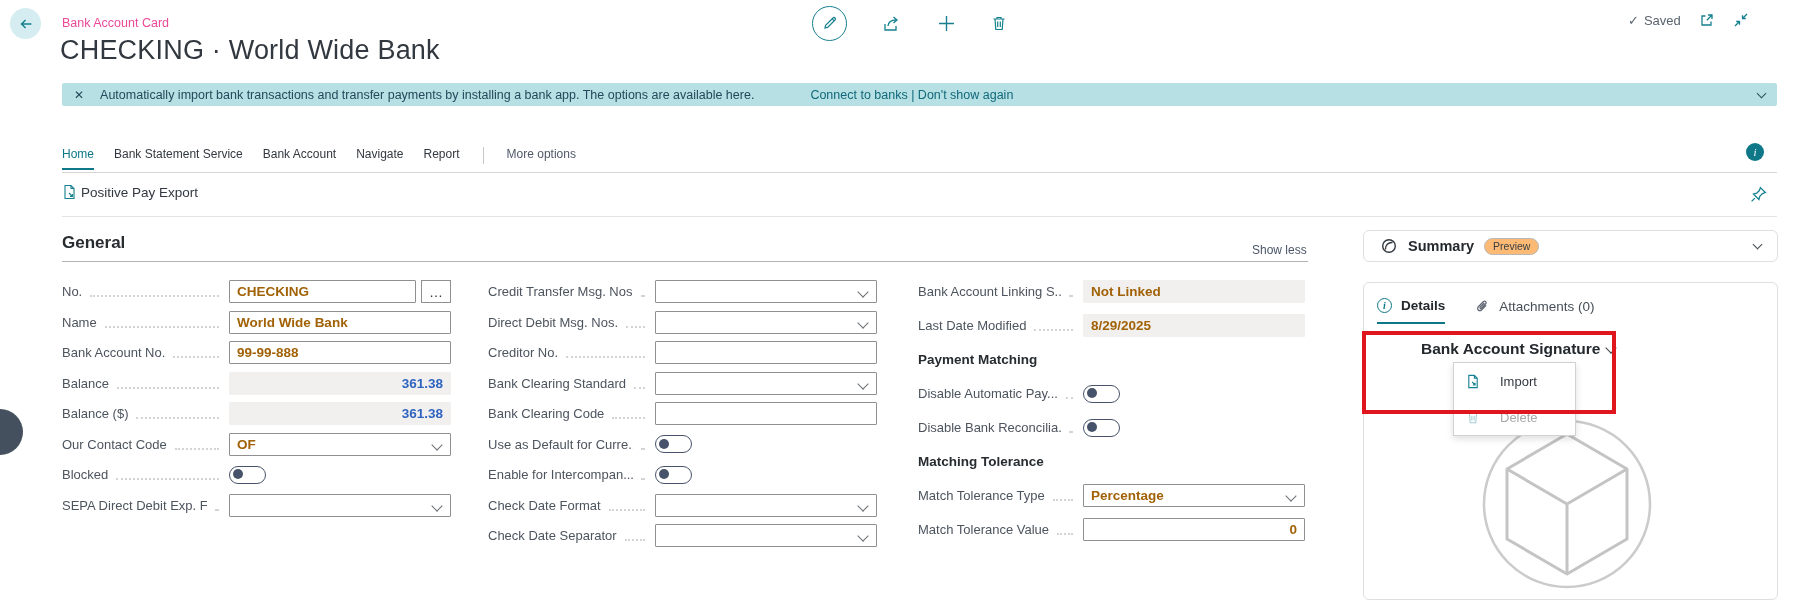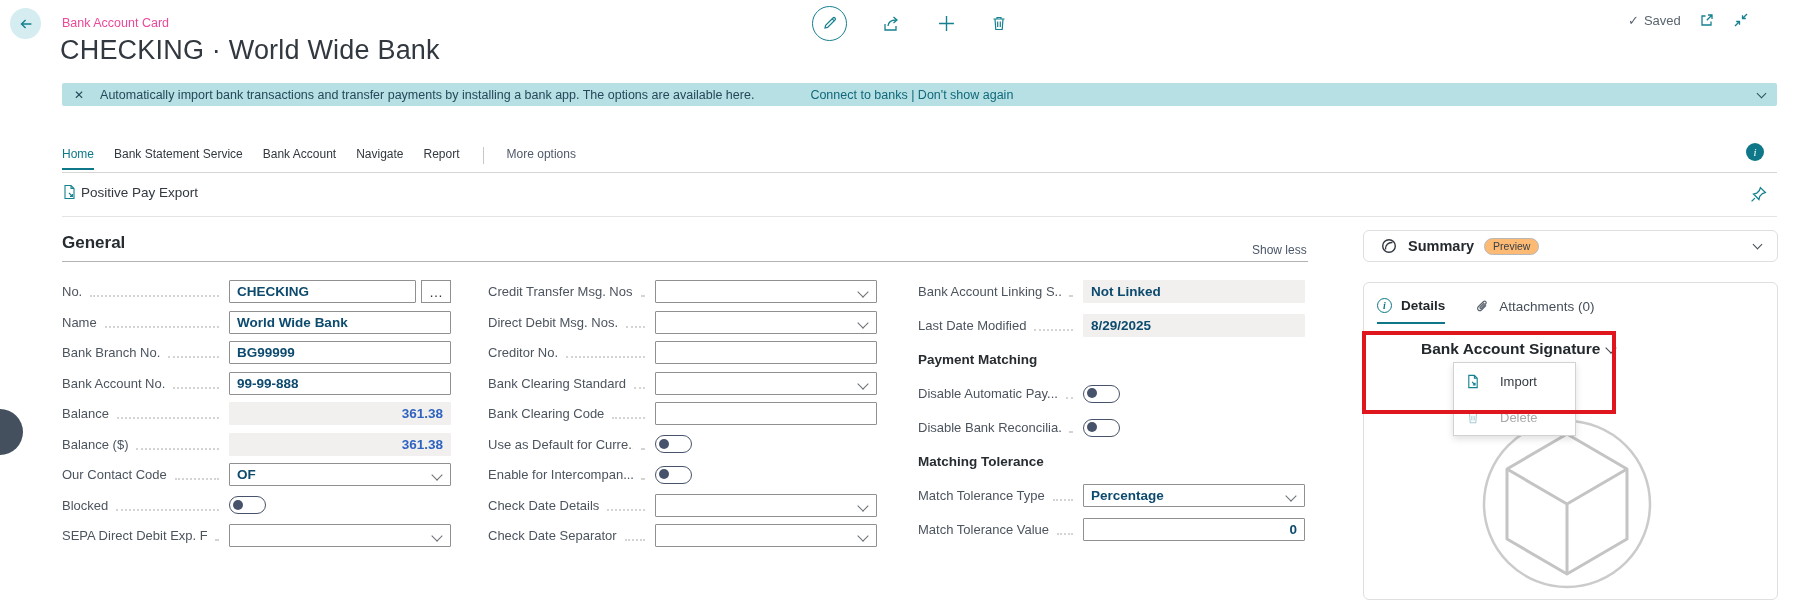--- a/index.html
+++ b/index.html
@@ -50,21 +50,21 @@
   .fcol{position:absolute;top:280px;}
   .c1{left:62px;width:389px;}
   .c2{left:488px;width:389px;}
   .c3{left:918px;width:387px;}
   .frow{display:flex;align-items:center;height:23px;margin-bottom:7.5px;font-size:13px;color:#4c545e;}
   .c3 .frow{margin-bottom:11px;}
   .lbl{flex:0 1 auto;min-width:0;overflow:hidden;white-space:nowrap;}
   .dots{flex:1 1 0;min-width:4px;height:9px;border-bottom:2px dotted #d6d4d2;margin:0 10px 0 8px;}
   .fbox{flex:0 0 auto;width:222px;height:23px;border:1px solid #909090;border-radius:1px;background:#fff;
         display:flex;align-items:center;padding:0 7px;box-sizing:border-box;position:relative;}
-  .val{font-size:13.5px;font-weight:600;color:#0c4a6e;white-space:nowrap;}
+  .val{font-size:13.5px;font-weight:600;color:#a16207;white-space:nowrap;}
   .fbox.select{padding-right:24px;}
   .fbox .chev{position:absolute;right:9px;top:7px;border-color:#6b7076;}
   .fbox.gray{border-color:transparent;background:#f1f0ef;}
   .fbox.num{justify-content:flex-end;}
   .blue{color:#2f63c0;}
   .fbox.lookup{width:187px;}
   .ell{flex:0 0 auto;width:30px;height:23px;border:1px solid #909090;margin-left:5px;background:#fff;
        display:flex;align-items:center;justify-content:center;font-size:14px;color:#32383f;box-sizing:border-box;line-height:8px;}
   .twrap{flex:0 0 auto;width:222px;display:flex;}
   .toggle{width:37px;height:18px;border:1.5px solid #47536a;border-radius:10px;position:relative;background:#fff;
@@ -221,27 +221,20 @@
       <button class="ell">…</button>
     </div>
     <div class="frow">
       <span class="lbl">Name</span>
         <span class="dots"></span>
       <div class="fbox">
           <span class="val">World Wide Bank</span>
         </div>
     </div>
     <div class="frow">
-      <span class="lbl">Bank Branch No.</span>
-        <span class="dots"></span>
-      <div class="fbox">
-          <span class="val">BG99999</span>
-        </div>
-    </div>
-    <div class="frow">
       <span class="lbl">Bank Account No.</span>
         <span class="dots"></span>
       <div class="fbox">
           <span class="val">99-99-888</span>
         </div>
     </div>
     <div class="frow">
       <span class="lbl">Balance</span>
         <span class="dots"></span>
       <div class="fbox gray num">
@@ -327,21 +320,21 @@
         </span>
     </div>
     <div class="frow">
       <span class="lbl">Enable for Intercompan...</span>
         <span class="dots"></span>
       <span class="twrap">
           <span class="toggle"></span>
         </span>
     </div>
     <div class="frow">
-      <span class="lbl">Check Date Details</span>
+      <span class="lbl">Check Date Format</span>
         <span class="dots"></span>
       <div class="fbox select">
           <span class="val"></span>
           <span class="chev"></span>
         </div>
     </div>
     <div class="frow">
       <span class="lbl">Check Date Separator</span>
         <span class="dots"></span>
       <div class="fbox select">

